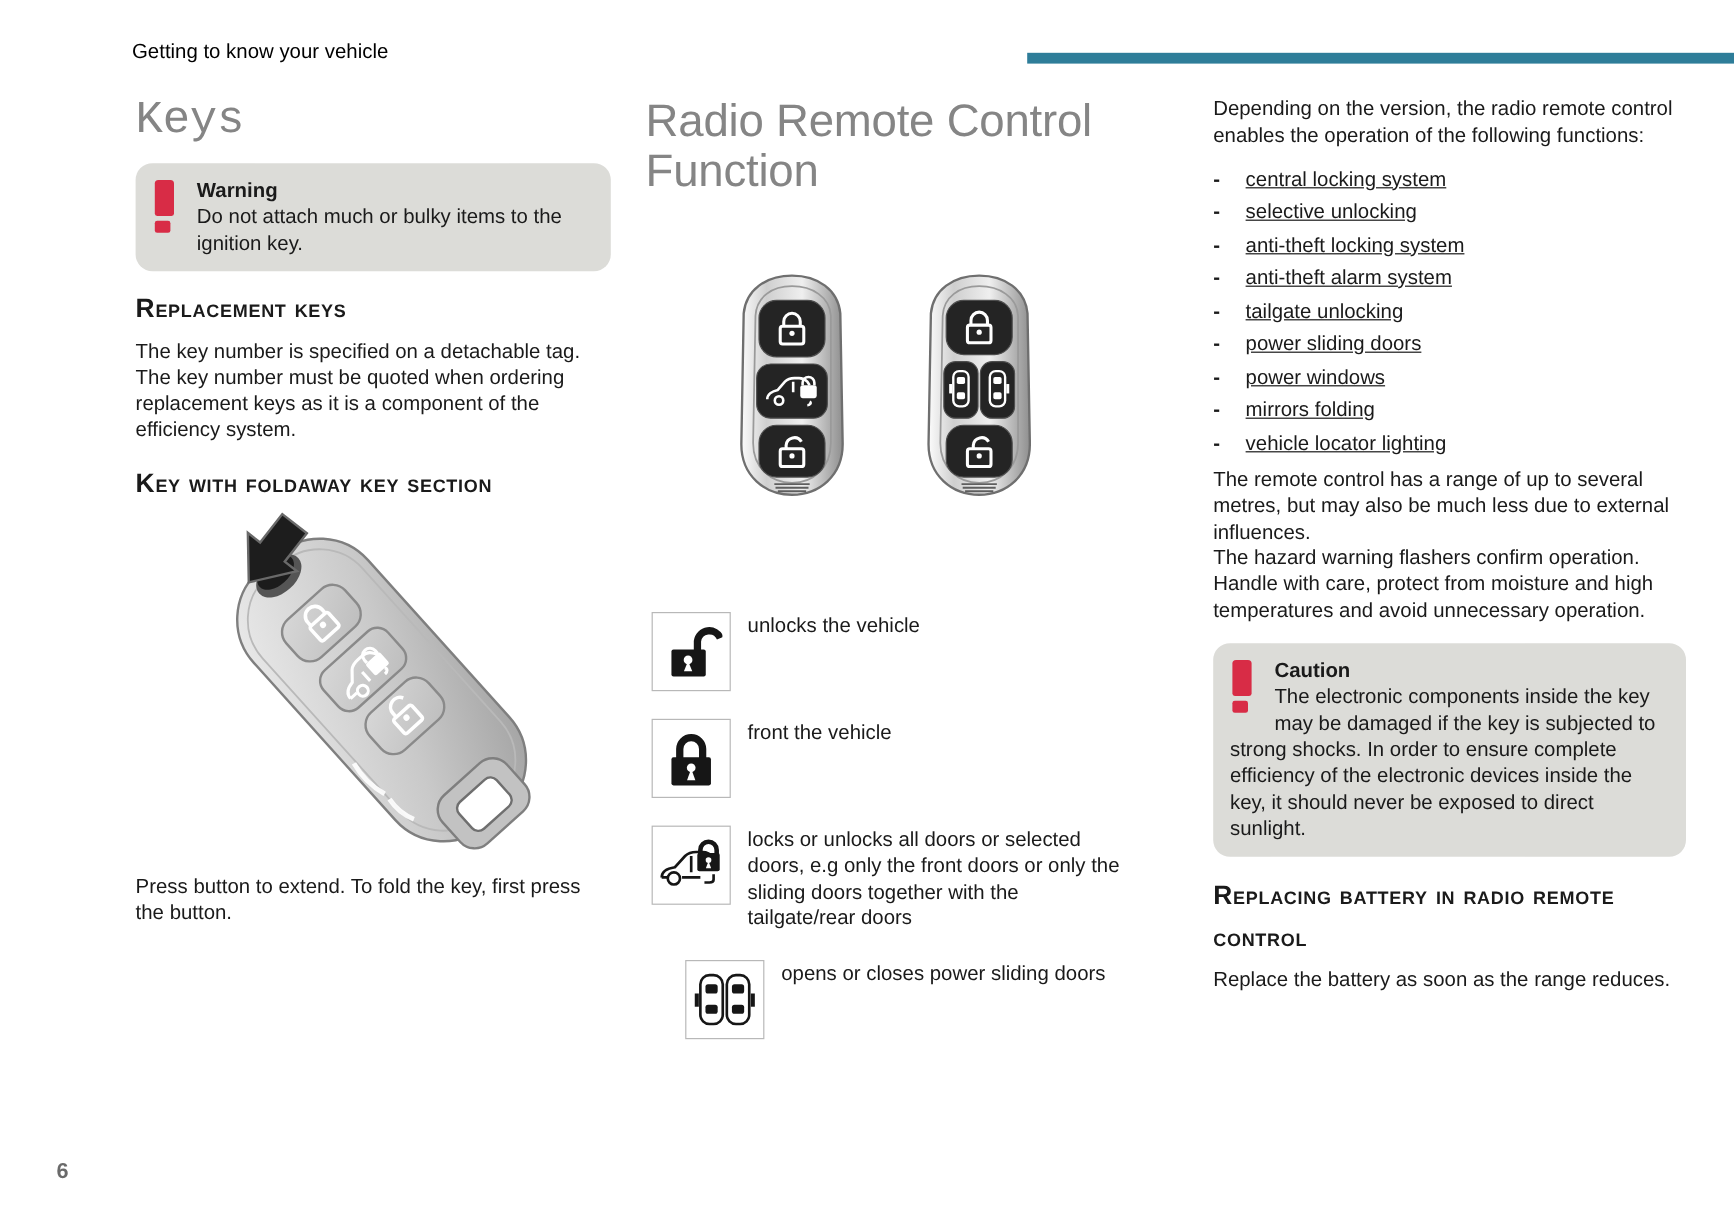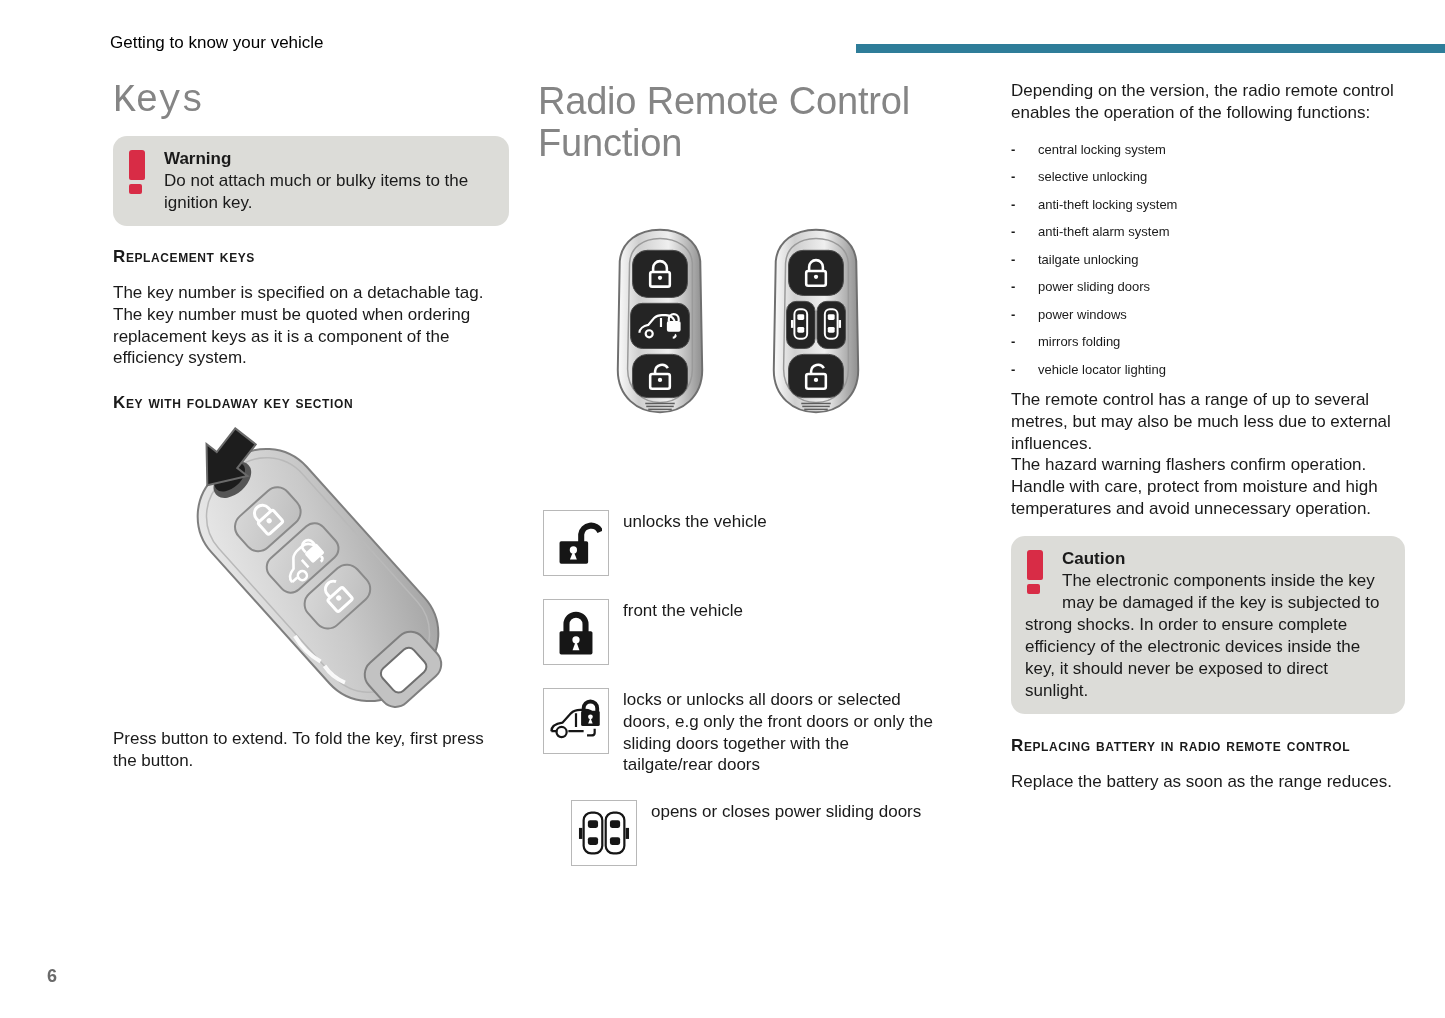--- a/index.html
+++ b/index.html
@@ -10,21 +10,21 @@
   .header-title{position:absolute;left:110px;top:33px;font-size:17px;color:#000000;}
   .teal-bar{position:absolute;left:856px;top:44px;width:589px;height:9px;background:#2e7d99;}
   .pagenum{position:absolute;left:47px;top:966px;font-size:18px;font-weight:bold;color:#6a6a6a;}
 
   .col{position:absolute;top:80px;}
   .col1{left:113px;width:396px;}
   .col2{left:538px;width:400px;}
   .col3{left:1011px;width:394px;}
 
   h1{font-size:38px;font-weight:400;color:#858585;margin:0;line-height:42px;letter-spacing:-0.2px;}
-  h2{font-size:17px;font-weight:bold;color:#1a1a1a;margin:0;font-variant:small-caps;letter-spacing:0.6px;line-height:35px;}
+  h2{font-size:22px;font-weight:bold;color:#1a1a1a;margin:0;font-variant:small-caps;letter-spacing:0.6px;line-height:35px;}
   p{font-size:17px;line-height:21.8px;margin:0;}
 
   .alert-box{background:#dcdcd8;border-radius:14px;padding:12px 16px 12px 14px;font-size:17px;line-height:22px;}
   .excl{float:left;width:16px;height:46px;margin:2px 19px 2px 2px;}
   .excl-bar{width:16px;height:30px;background:#d82c46;border-radius:3px 3px 2px 2px;}
   .excl-dot{width:13px;height:10px;background:#d82c46;border-radius:2px;margin-top:4px;}
   .alert-title{font-weight:bold;display:block;}
 
   .c1-h1{margin-bottom:14px;font-family:Liberation Mono, monospace;}
   .warning-box{margin-bottom:18px;}
@@ -37,21 +37,21 @@
   .c2-h1{margin-bottom:62px;}
   .fobs{display:flex;justify-content:center;gap:48px;margin-bottom:94px;}
   .icon-row{display:flex;align-items:flex-start;margin-left:5px;margin-bottom:23px;}
   .icon-box{width:64px;height:64px;border:1px solid #b8b8b8;background:#fff;display:flex;align-items:center;justify-content:center;flex-shrink:0;}
   .icon-row p{margin-left:14px;padding-top:1px;}
   .icon-row.tall{margin-bottom:13px;}
   .icon-row.last{margin-top:24px;padding-left:28px;}
 
   .c3-intro{margin-bottom:12px;}
   ul.fn-list{margin:0;padding:0;list-style:none;}
-  ul.fn-list li{position:relative;padding-left:27px;font-size:13px;line-height:27.5px;}
+  ul.fn-list li{position:relative;padding-left:27px;font-size:17px;line-height:27.5px;text-decoration:underline;}
   ul.fn-list li::before{content:"-";position:absolute;left:0;top:0;font-weight:bold;}
   .c3-paras{margin-top:6px;}
   .caution-box{margin-top:16px;}
   .c3-h2{margin-top:14px;}
   .c3-batt-p{margin-top:8px;}
 </style>
 </head>
 <body>
 
 <div class="page">

